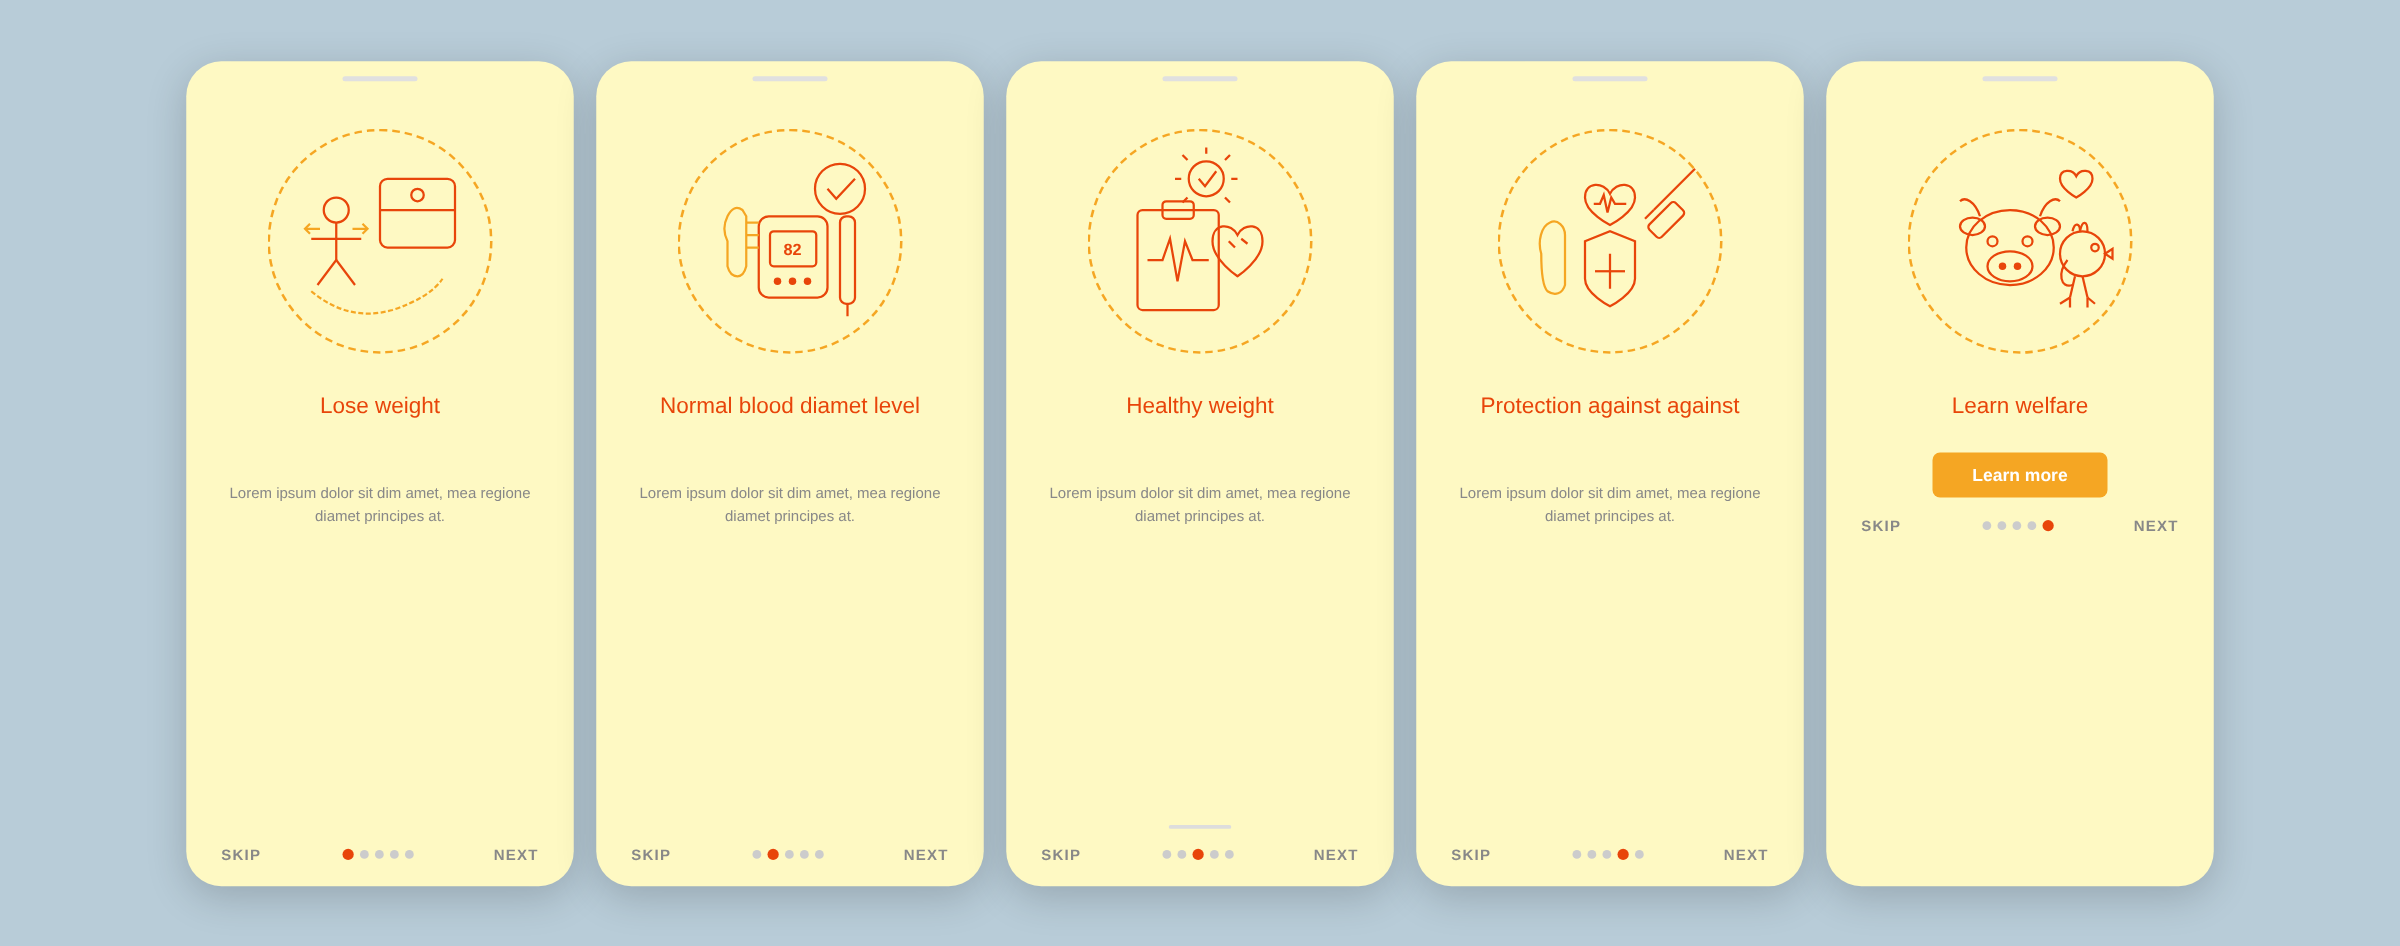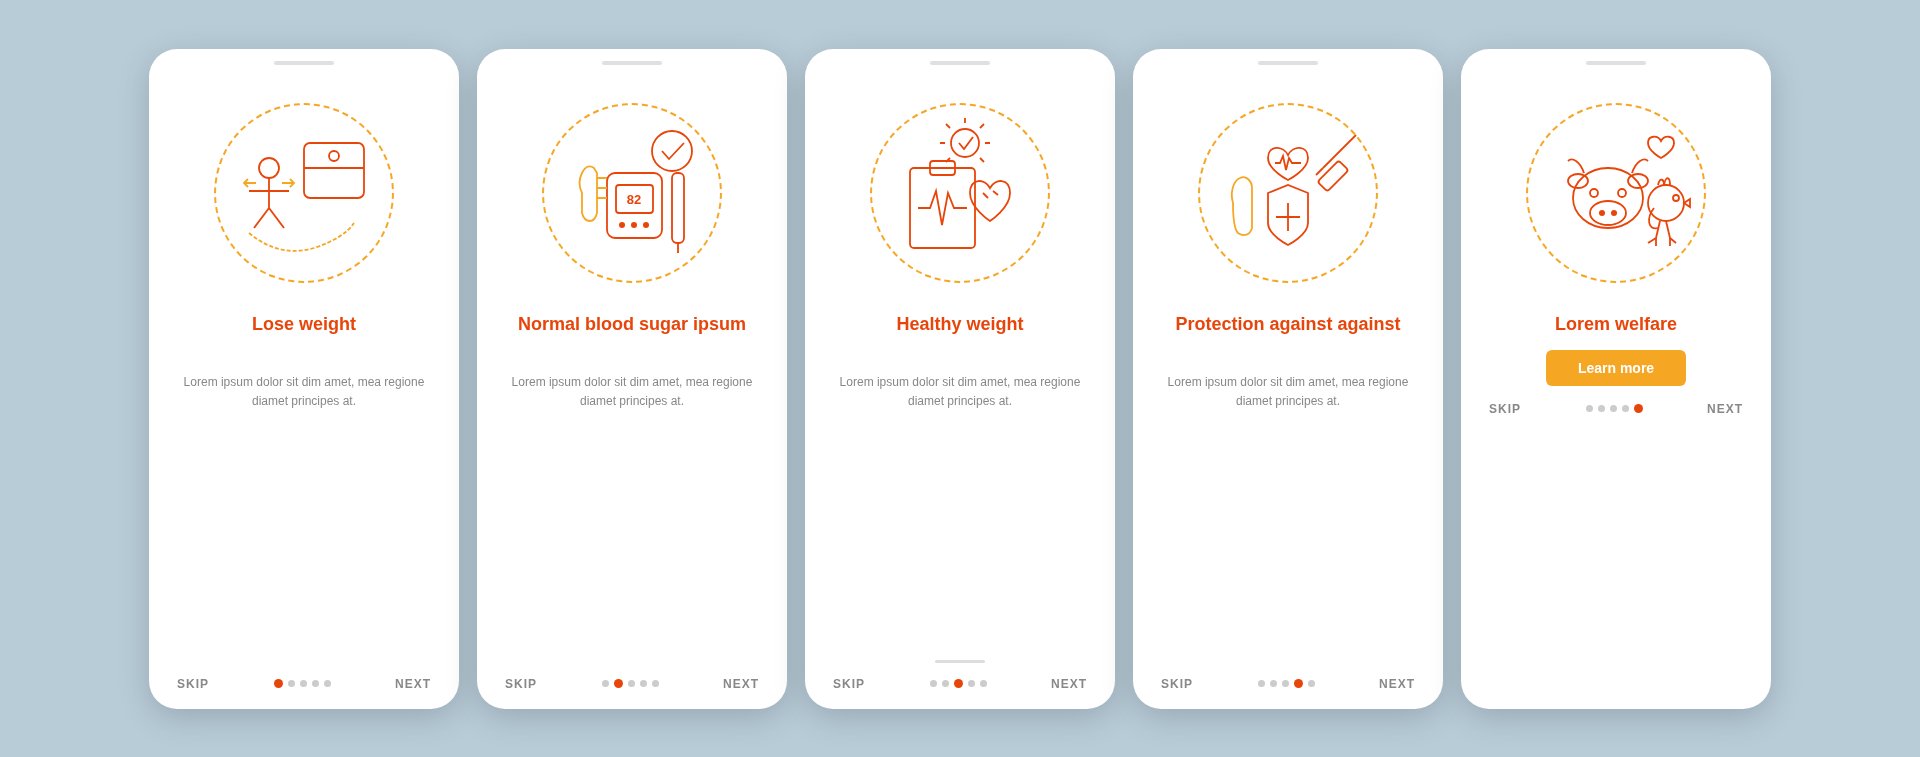--- a/index.html
+++ b/index.html
@@ -18,21 +18,21 @@
     .screens-container {
       display: flex;
       gap: 18px;
       align-items: center;
       justify-content: center;
     }
 
     .phone-screen {
       width: 310px;
       height: 660px;
-      background: #ffffff;
+      background: #fef9c3;
       border-radius: 28px;
       box-shadow: 0 8px 32px rgba(0,0,0,0.18);
       display: flex;
       flex-direction: column;
       align-items: center;
       padding: 24px 20px 18px 20px;
       position: relative;
       overflow: hidden;
     }
 
@@ -65,24 +65,24 @@
       border-radius: 50%;
       width: 180px;
       height: 180px;
       top: 50%;
       left: 50%;
       transform: translate(-50%, -50%);
     }
 
     .screen-title {
       font-size: 18px;
-      font-weight: 700;
+      font-weight: 400;
       color: #e8450a;
       text-align: center;
-      margin-bottom: 14px;
+      margin-bottom: 26px;
       line-height: 1.3;
     }
 
     .screen-body {
       font-size: 12px;
       color: #888;
       text-align: center;
       line-height: 1.6;
       padding: 0 4px;
       flex: 1;
@@ -217,21 +217,21 @@
 
         <rect x="120" y="60" width="12" height="70" rx="5" class="stroke-main"></rect>
         <line x1="126" y1="130" x2="126" y2="140" class="stroke-main"></line>
 
         <path d="M30 80 Q25 70 30 60 Q35 50 42 55 L45 60 L45 100 Q43 108 38 108 Q32 108 30 100 Z" class="stroke-orange"></path>
         <line x1="45" y1="65" x2="55" y2="65" class="stroke-orange" stroke-width="1.5"></line>
         <line x1="45" y1="75" x2="55" y2="75" class="stroke-orange" stroke-width="1.5"></line>
         <line x1="45" y1="85" x2="55" y2="85" class="stroke-orange" stroke-width="1.5"></line>
       </svg>
     </div>
-    <div class="screen-title">Normal blood sugar ipsum</div>
+    <div class="screen-title">Normal blood diamet level</div>
     <div class="screen-body">Lorem ipsum dolor sit dim amet, mea regione diamet principes at.</div>
     <div class="bottom-nav">
       <span class="nav-skip">SKIP</span>
       <div class="dots">
         <div class="dot"></div>
         <div class="dot active"></div>
         <div class="dot"></div>
         <div class="dot"></div>
         <div class="dot"></div>
       </div>
@@ -351,21 +351,21 @@
         <path d="M118 95 C110 105 112 118 122 115" class="stroke-main"></path>
 
         <line x1="124" y1="108" x2="120" y2="125" class="stroke-main"></line>
         <line x1="130" y1="108" x2="134" y2="125" class="stroke-main"></line>
         <line x1="120" y1="125" x2="112" y2="130" class="stroke-main"></line>
         <line x1="120" y1="125" x2="120" y2="133" class="stroke-main"></line>
         <line x1="134" y1="125" x2="140" y2="130" class="stroke-main"></line>
         <line x1="134" y1="125" x2="134" y2="133" class="stroke-main"></line>
       </svg>
     </div>
-    <div class="screen-title">Lorem welfare</div>
+    <div class="screen-title">Learn welfare</div>
     <button class="learn-more-btn">Learn more</button>
     <div class="bottom-nav">
       <span class="nav-skip">SKIP</span>
       <div class="dots">
         <div class="dot"></div>
         <div class="dot"></div>
         <div class="dot"></div>
         <div class="dot"></div>
         <div class="dot active"></div>
       </div>

